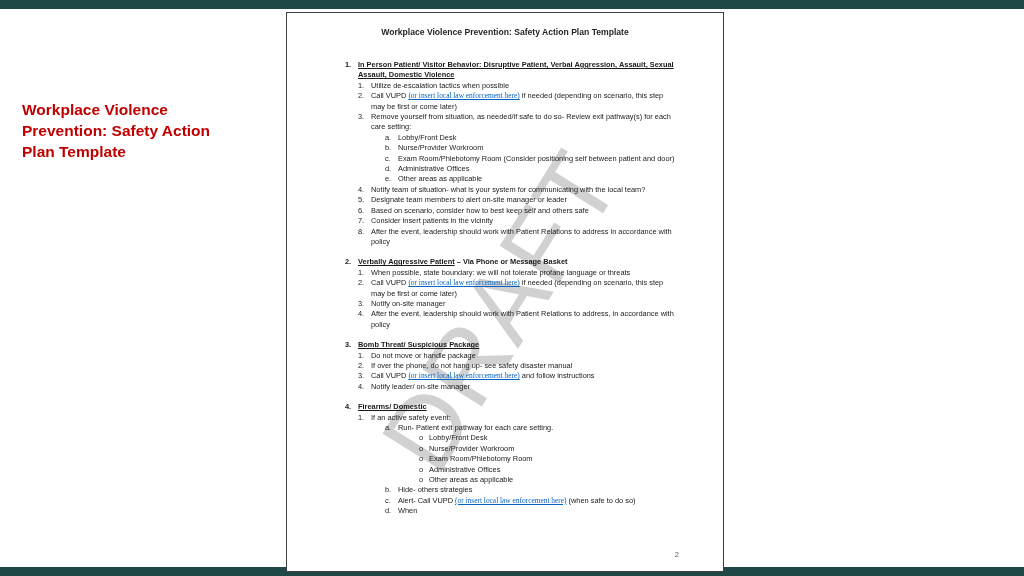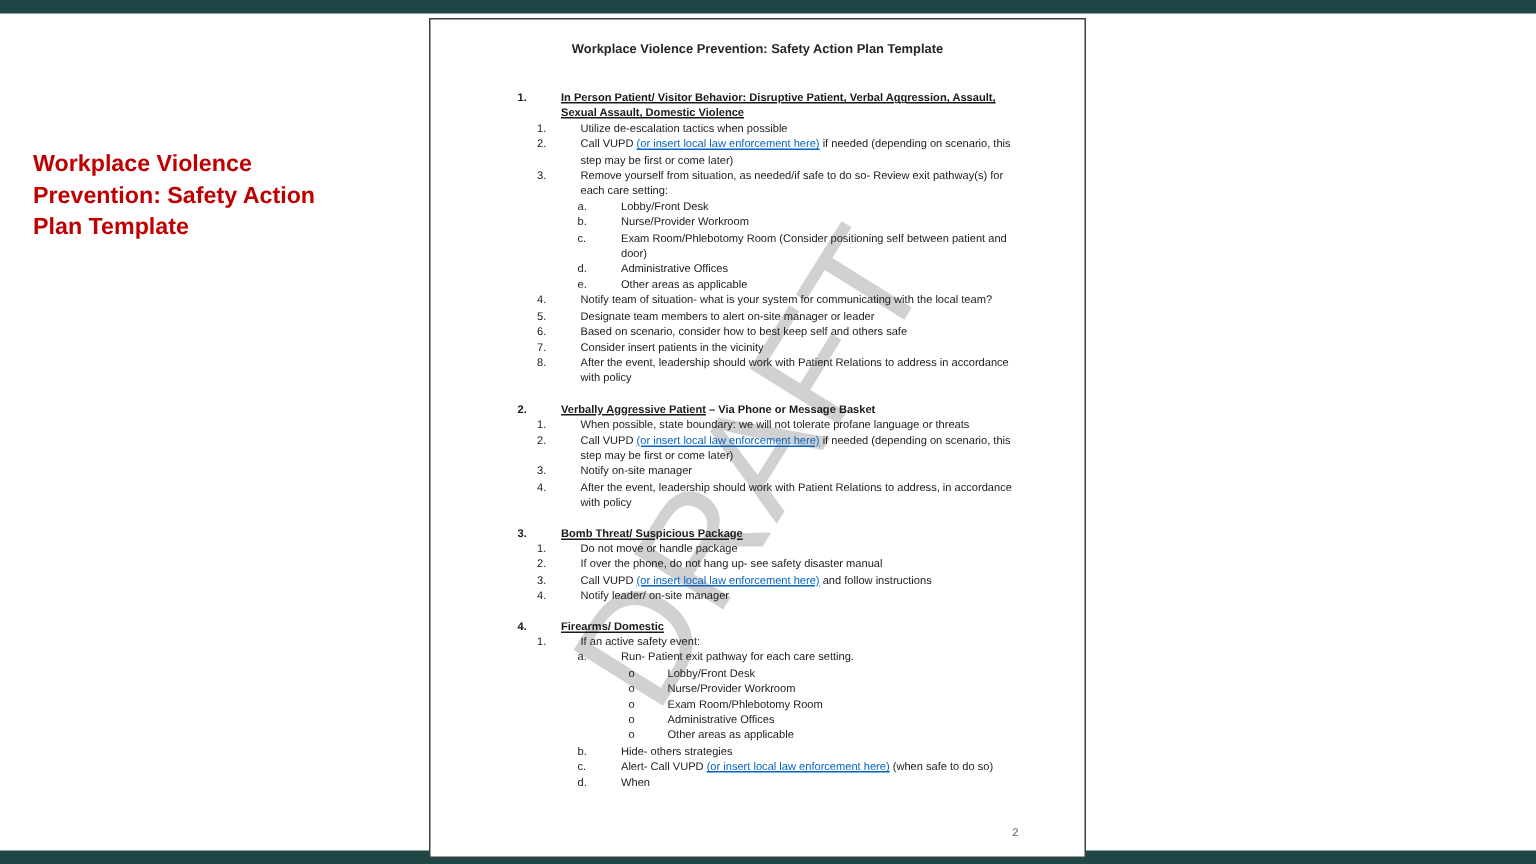--- a/index.html
+++ b/index.html
@@ -38,24 +38,24 @@
     font-weight:bold; font-size:8.6px; line-height:11px; color:#262626;
   }
   .content {
     margin-top:22px; padding-left:58px; padding-right:44px;
     font-size:7.4px; line-height:10.4px; color:#1a1a1a;
   }
   .section { margin-top:10px; }
   .section:first-child { margin-top:0; }
   .li { display:flex; }
   .lab { flex:0 0 13px; }
-  .txt { flex:1;margin-left:16px; }
+  .txt { flex:1; }
   .sec-head { font-weight:bold; }
   .u { text-decoration:underline; }
-  .link { color:var(--link, #0563c1); text-decoration:underline; }
+  .link { color:var(--link, #0563c1); text-decoration:underline;font-family:Liberation Serif, serif; }
   .depth1 { margin-left:13px; }
   .depth2 { margin-left:40px; }
   .depth3 { margin-left:74px; }
   .depth3 .lab { flex:0 0 10px; }
   .pagenum {
     position:absolute; right:44px; bottom:12px; z-index:1;
     font-size:7.5px; color:#595959;
   }
 </style>
 </head>

